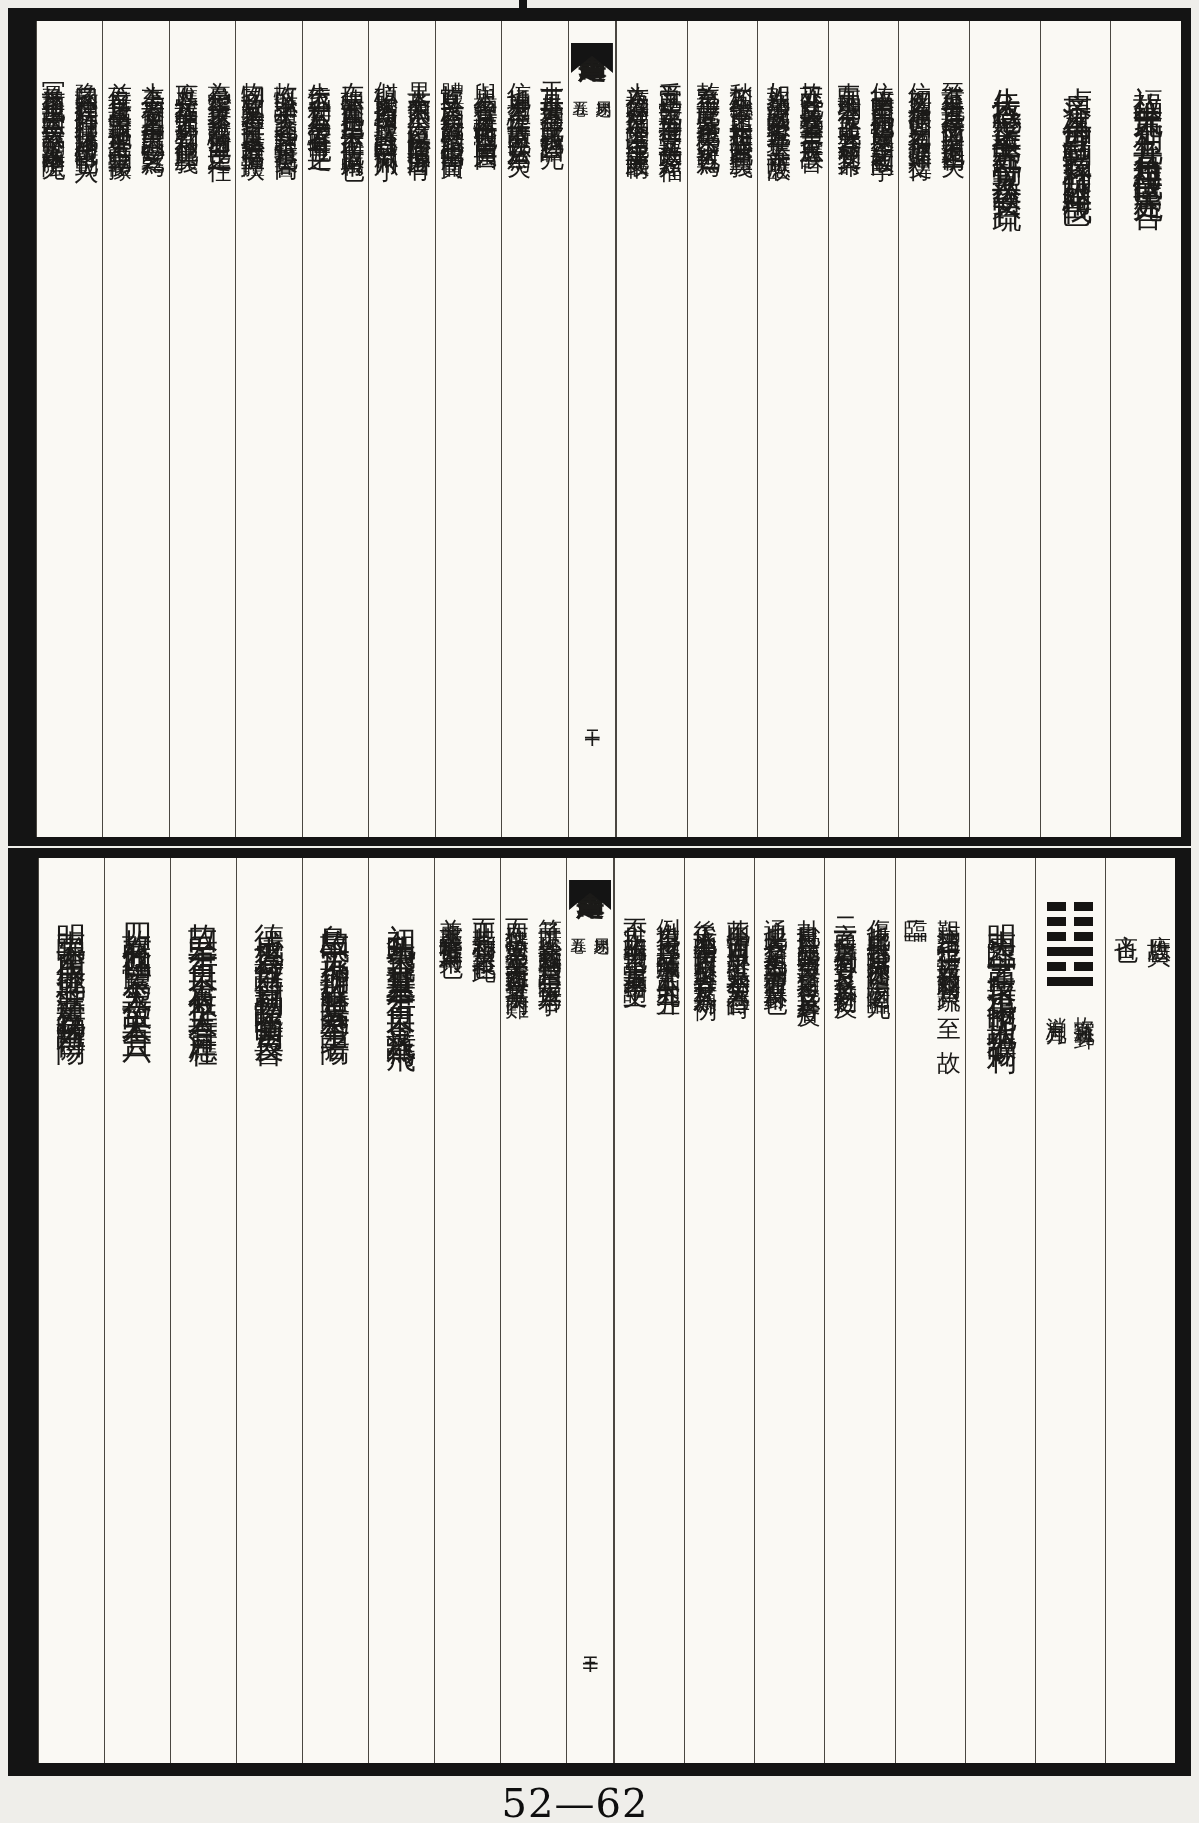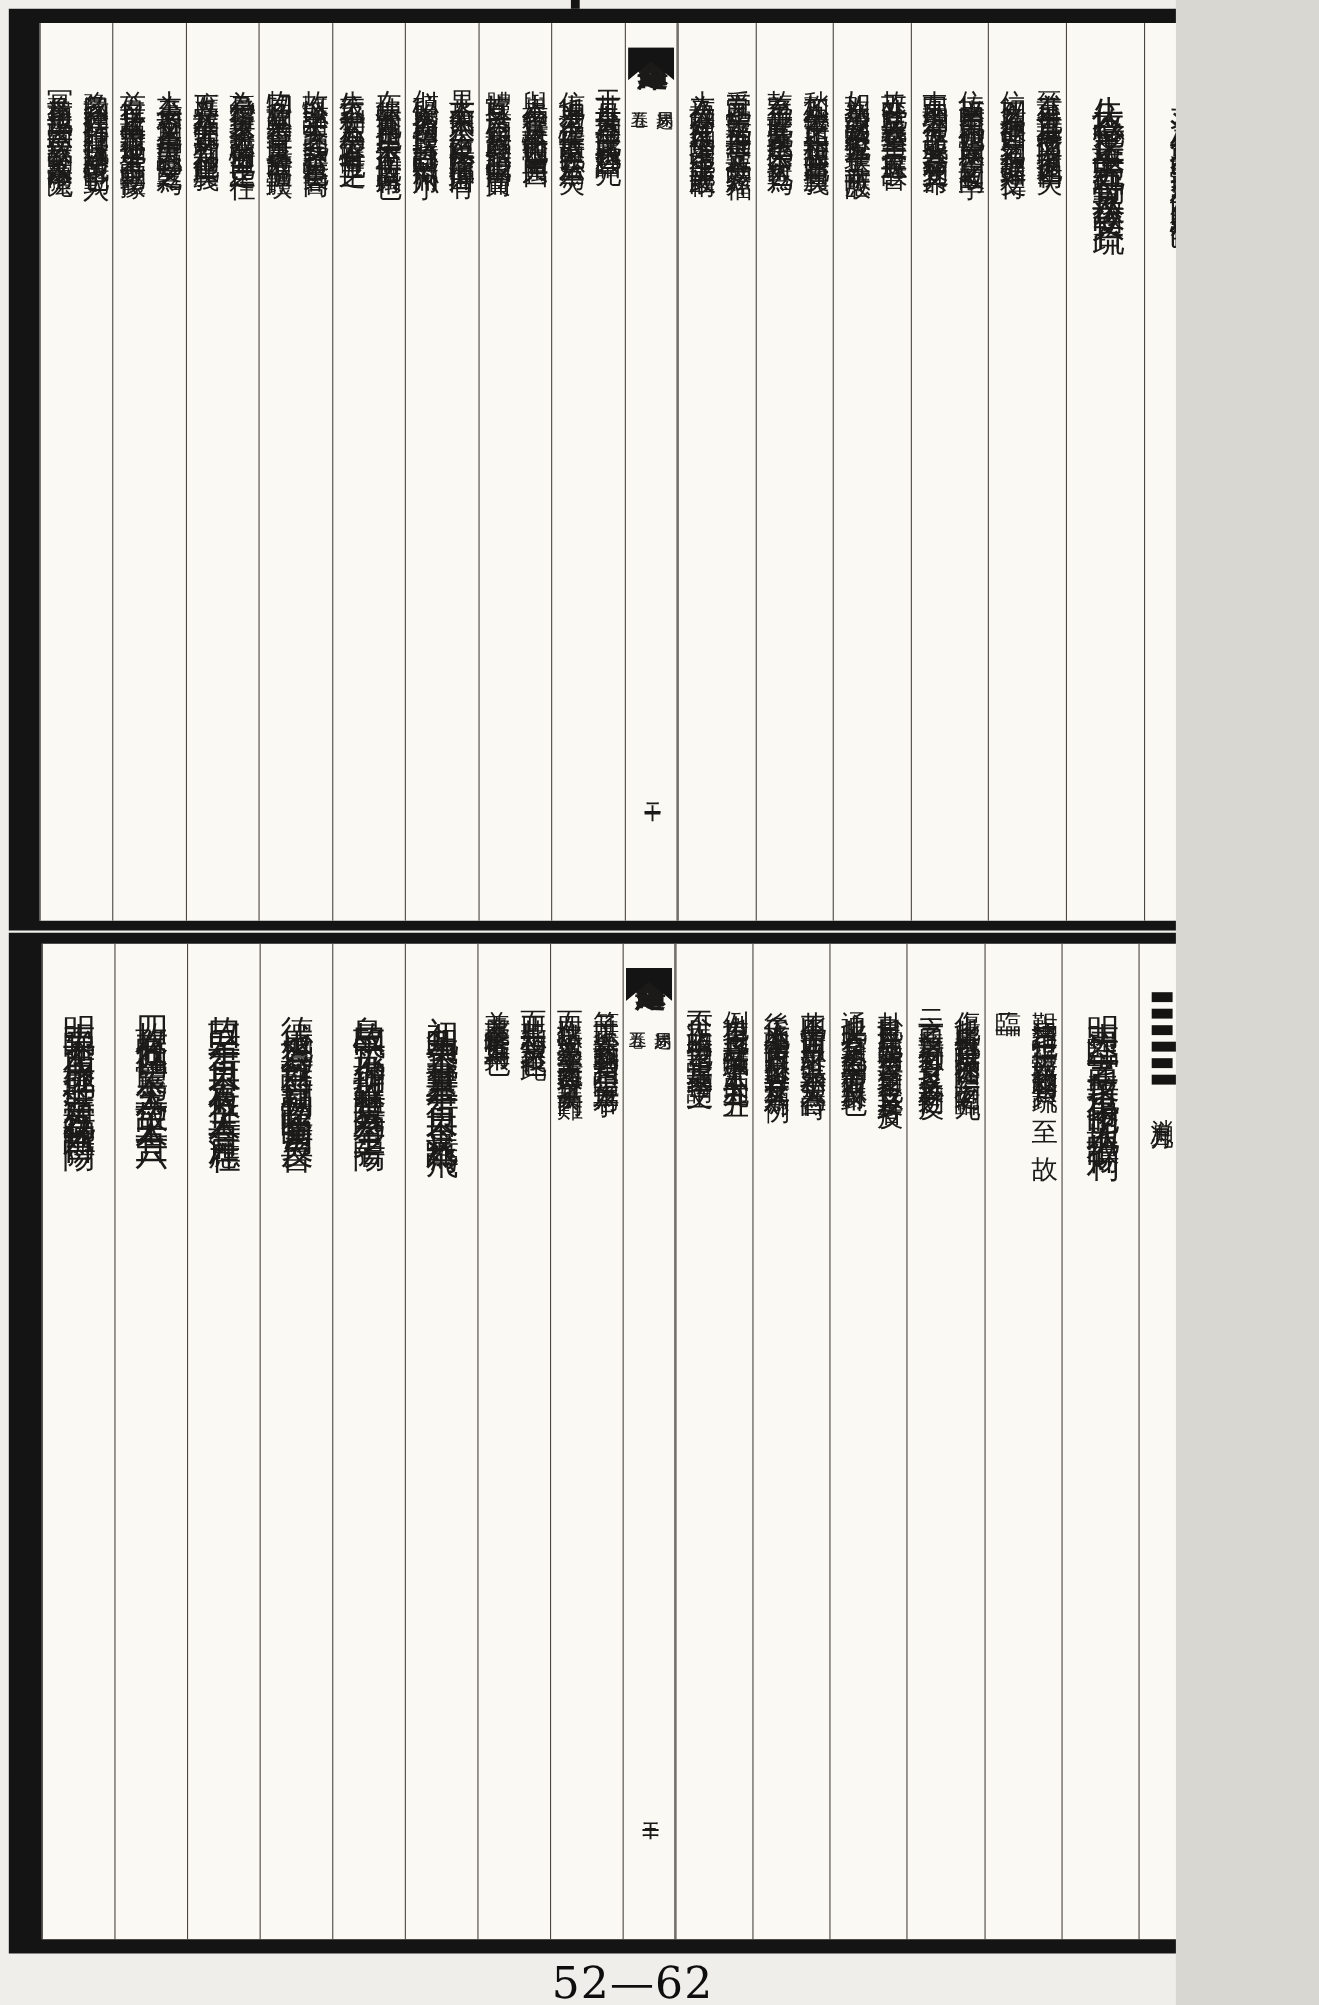--- a/index.html
+++ b/index.html
@@ -1,16 +1,16 @@
 <!DOCTYPE html>
 <html><head>
 <meta charset="utf-8">
 <style>
   html,body{margin:0;padding:0;background:#d9d7d2;}
-  .sheet{position:relative;width:1069px;height:1823px;background:#efeeea;overflow:hidden;
+  .sheet{position:relative;width:1199px;height:1823px;background:#efeeea;overflow:hidden;
          font-family:"Liberation Serif",serif;color:#1b1a18;}
   .tick{position:absolute;left:519px;top:0;width:8px;height:12px;background:#141414;}
   .block{position:absolute;left:8px;width:1183px;box-sizing:border-box;background:#faf9f4;
          border-style:solid;border-color:#141414;}
   .block.upper{top:8px;height:838px;border-width:13px 10px 9px 28px;}
   .block.lower{top:848px;height:928px;border-width:10px 16px 13px 30px;}
   .cols{position:absolute;inset:0;display:flex;flex-direction:row-reverse;}
   .half{display:flex;flex-direction:row-reverse;min-width:0;}
   .half.right{flex:563 1 0;}
   .half.left{flex:530 1 0;}

